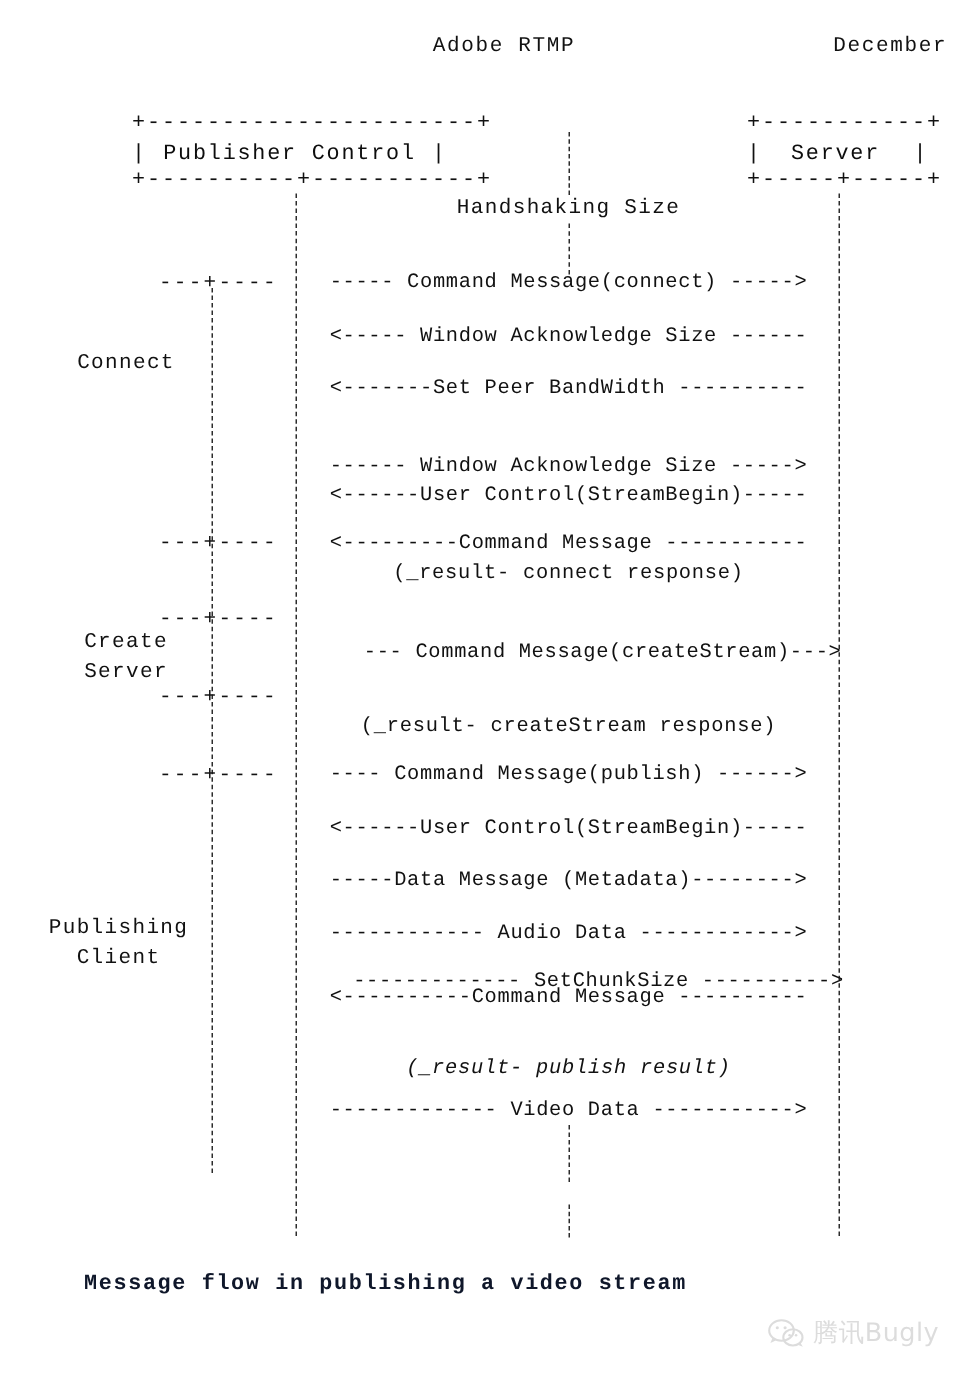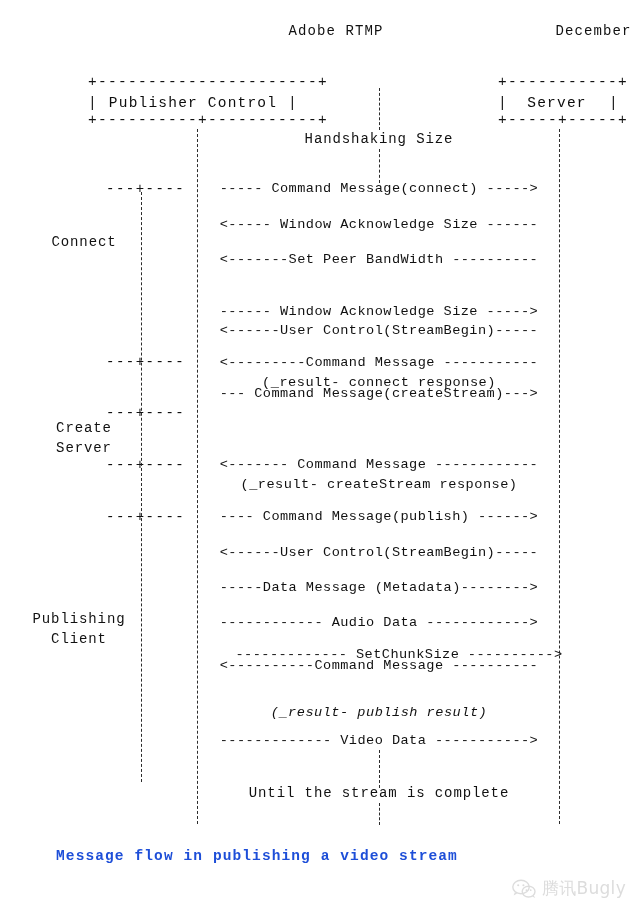--- a/index.html
+++ b/index.html
@@ -140,21 +140,21 @@
   #caption {
     position: absolute;
     left: 0;
     top: 848px;
     width: 514px;
     text-align: center;
     font-size: 14.5px;
     letter-spacing: 1.1px;
     font-weight: 700;
     font-family: "Liberation Mono", "DejaVu Sans Mono", monospace;
-    color: #1d4ed8;
+    color: #0f172a;
   }
 
   
   #watermark {
     position: absolute;
     right: 14px;
     bottom: 16px;
     display: flex;
     align-items: center;
     gap: 6px;
@@ -211,34 +211,32 @@
   <div class="phase" style="left:24px; top:611px; width:110px;">Publishing</div>
   <div class="phase" style="left:24px; top:631px; width:110px;">Client</div>
 
   <div class="msg" style="top:181px;">----- Command Message(connect) -----&gt;</div>
   <div class="msg" style="top:252px;">&lt;-------Set Peer BandWidth ----------</div>
   <div class="msg" style="top:217px;">&lt;----- Window Acknowledge Size ------</div>
   <div class="msg" style="top:288px;margin-top:16px;">------ Window Acknowledge Size -----&gt;</div>
   <div class="msg" style="top:323px;">&lt;------User Control(StreamBegin)-----</div>
   <div class="msg" style="top:355px;">&lt;---------Command Message -----------</div>
   <div class="msg sub" style="top:375px;">(_result- connect response)</div>
-  <div class="msg" style="top:386px;">--- Command Message(createStream)---&gt;</div>
-  <div class="msg" style="top:457px;">&lt;------- Command Message ------------</div>
+  <div class="msg" style="top:428px;text-align:right;">--- Command Message(createStream)---&gt;</div>
   <div class="msg sub" style="top:477px;">(_result- createStream response)</div>
   <div class="msg" style="top:509px;">---- Command Message(publish) ------&gt;</div>
   <div class="msg" style="top:545px;">&lt;------User Control(StreamBegin)-----</div>
   <div class="msg" style="top:580px;">-----Data Message (Metadata)--------&gt;</div>
   <div class="msg" style="top:615px;">------------ Audio Data ------------&gt;</div>
   <div class="msg" style="top:647px;padding-left:20px;">------------- SetChunkSize ----------&gt;</div>
   <div class="msg" style="top:658px;">&lt;----------Command Message ----------</div>
   <div class="msg sub" style="top:705px;font-style:italic;">(_result- publish result)</div>
   <div class="msg" style="top:733px;">------------- Video Data -----------&gt;</div>
 
   <div class="lifeline" style="left:379px; top:750px; height:38px;"></div>
-  <div class="centernote" style="left:229px; top:785px; width:300px;">Until the stream is complete</div>
   <div class="lifeline" style="left:379px; top:803px; height:22px;"></div>
 
 </div>
 
 <div id="caption">Message flow in publishing a video stream</div>
 
 <div id="watermark">
   <span>
     <svg width="24" height="20" viewBox="0 0 24 20" aria-hidden="true">
       <ellipse cx="9" cy="8" rx="8.2" ry="6.8" fill="none" stroke="#8e8e8e" stroke-width="1.4"></ellipse>

